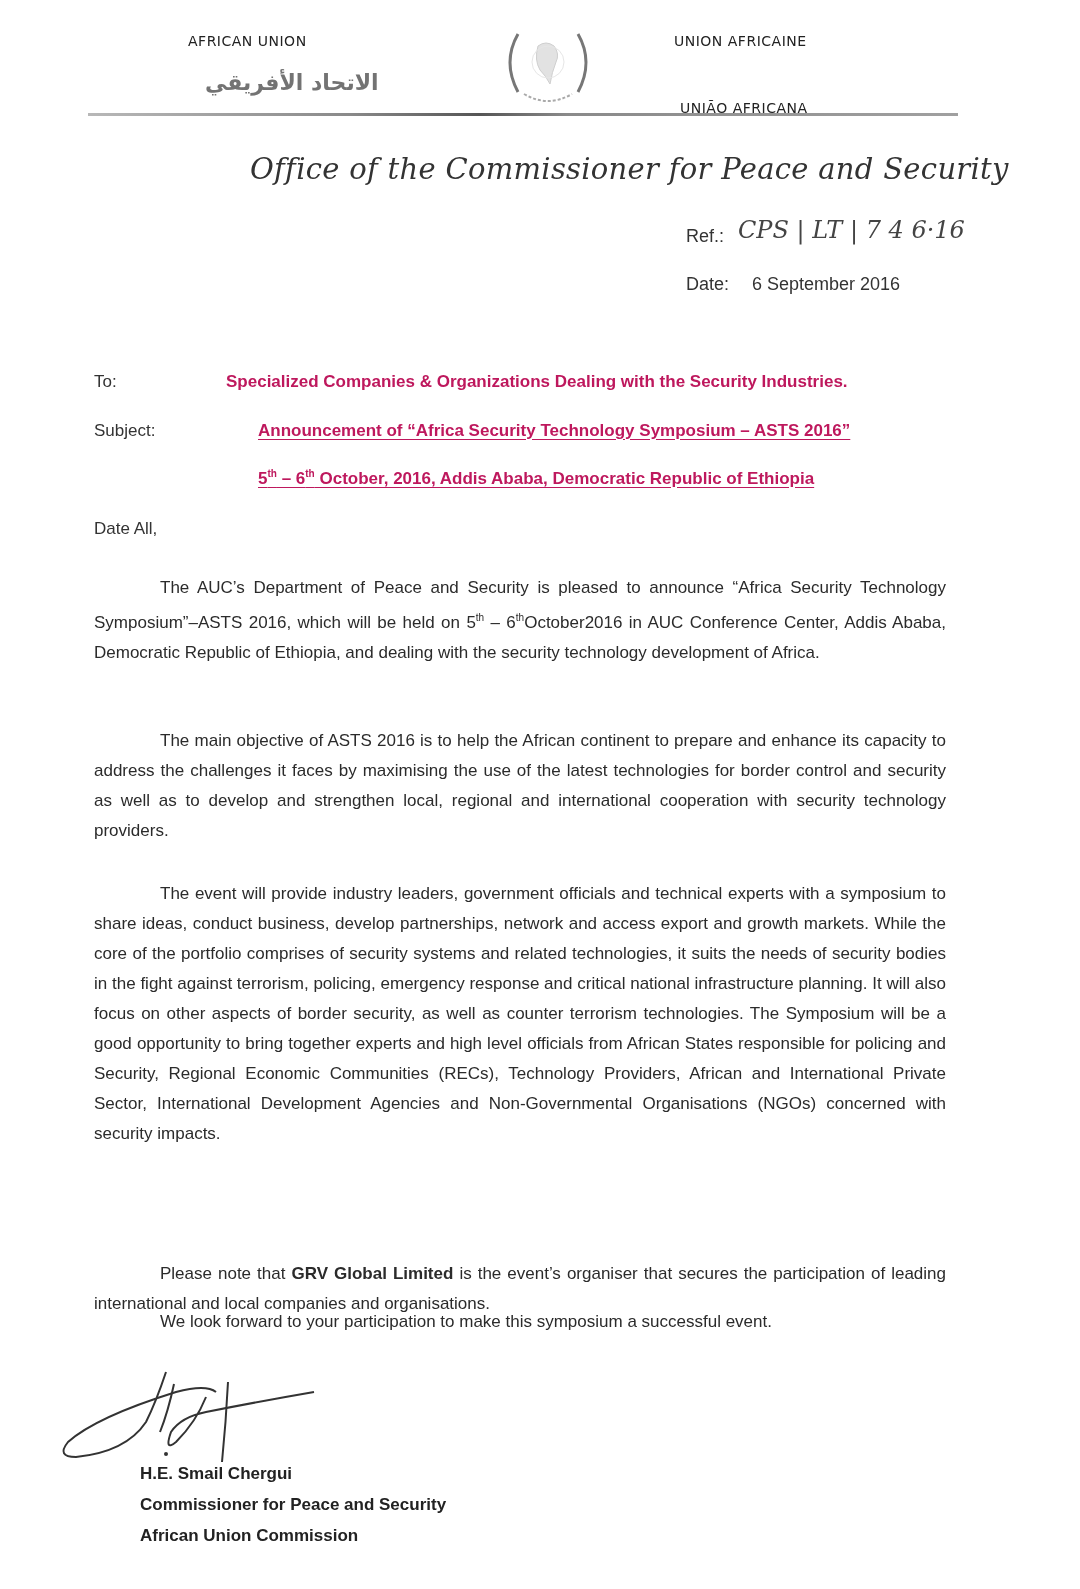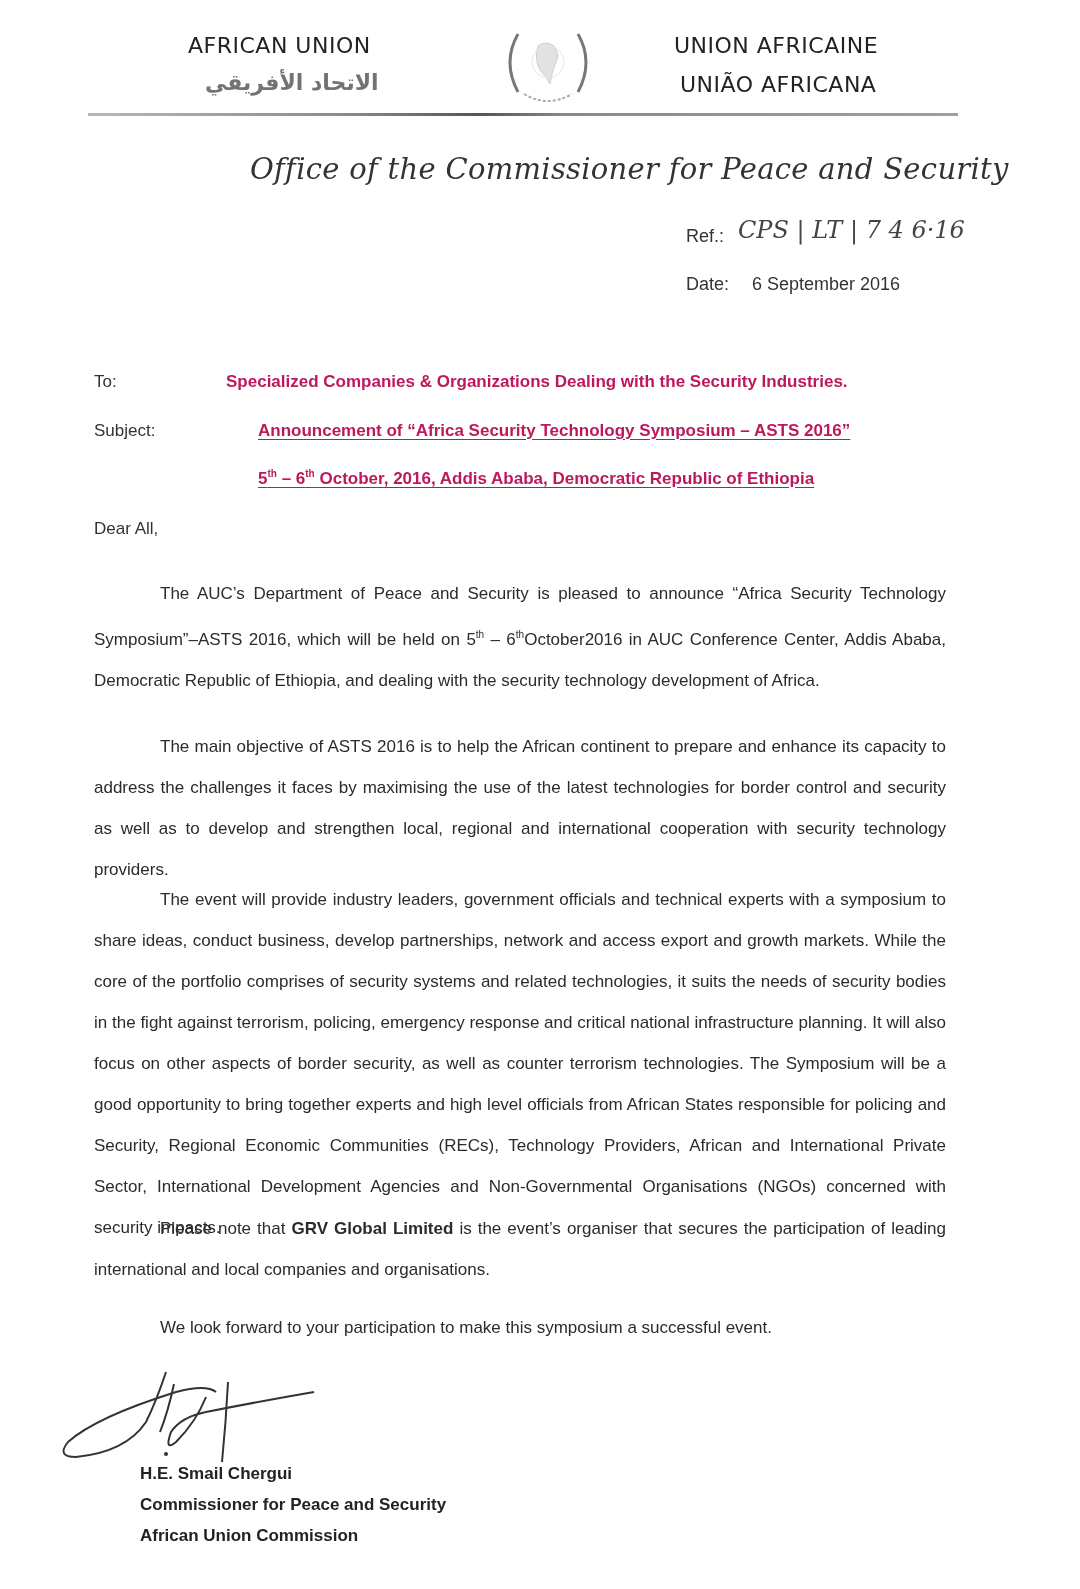--- a/index.html
+++ b/index.html
@@ -2,39 +2,39 @@
 <html><head>
   <meta charset="utf-8">
   <style>
     html, body { margin: 0; padding: 0; background: #ffffff; }
     body {
       width: 1080px; height: 1589px; position: relative; overflow: hidden;
       font-family: "Liberation Sans", sans-serif; color: #2a2a2a;
     }
     .abs { position: absolute; }
     .hdr-text {
-      font-family: "DejaVu Sans", sans-serif; font-size: 22px; letter-spacing: 0.5px;
+      font-family: "DejaVu Sans", sans-serif; font-size: 14px; letter-spacing: 0.5px;
       color: #222; font-weight: normal;
     }
     .arabic { font-family: "DejaVu Sans", sans-serif; font-size: 22px; font-weight: bold; color: #737373; direction: rtl; }
     .hr-line {
       left: 88px; top: 113px; width: 870px; height: 3px;
       background: linear-gradient(to right, #b8b8b8 0%, #8a8a8a 30%, #555 45%, #8a8a8a 55%, #a0a0a0 100%);
     }
     .office-title {
       left: 250px; top: 152px; font-family: "DejaVu Serif", serif; font-style: italic;
       font-size: 29px; color: #333; letter-spacing: 0.3px;
     }
     .meta { font-size: 18px; color: #333; }
     .handwritten { font-family: "DejaVu Serif", serif; font-style: italic; font-size: 24px; color: #444; }
     .label { font-size: 17px; color: #333; }
     .bold-line { font-size: 17px; font-weight: bold; color: #be185d; }
     .underline { text-decoration: underline; text-underline-offset: 3px; margin-left: 32px; }
     .para {
-      left: 94px; width: 852px; font-size: 17px; line-height: 41px; text-align: justify;
+      left: 94px; width: 852px; font-size: 17px; line-height: 30px; text-align: justify;
       color: #2b2b2b;
     }
     .para .indent { display: inline-block; width: 66px; }
     .sig-line { left: 94px; font-size: 17px; font-weight: bold; color: #222; margin-left: 46px; }
     sup { font-size: 10px; }
   </style>
 </head>
 <body>
 
 <div class="abs hdr-text" style="left:188px; top:33px;">AFRICAN UNION</div>
@@ -44,48 +44,48 @@
   <svg width="104" height="86" viewBox="0 0 104 86">
     <path d="M22 12 Q6 40 22 70" fill="none" stroke="#777" stroke-width="3"></path>
     <path d="M82 12 Q98 40 82 70" fill="none" stroke="#777" stroke-width="3"></path>
     <path d="M28 72 Q52 86 76 72" fill="none" stroke="#aaa" stroke-width="2" stroke-dasharray="3 2"></path>
     <path d="M42 24 q8 -6 16 0 q6 8 2 16 q-4 10 -6 22 q-4 -8 -10 -14 q-6 -10 -2 -24z" fill="#e2e2e2" stroke="#cfcfcf" stroke-width="1"></path>
     <circle cx="52" cy="40" r="16" fill="none" stroke="#e6e6e6" stroke-width="1"></circle>
   </svg>
 </div>
 
 <div class="abs hdr-text" style="left:674px; top:33px;">UNION AFRICAINE</div>
-<div class="abs hdr-text" style="left:680px; top:72px;">UNIÃO AFRICANA</div>
+<div class="abs hdr-text" style="left:680px; top:100px;">UNIÃO AFRICANA</div>
 
 <div class="abs hr-line"></div>
 
 <div class="abs office-title">Office of the Commissioner for Peace and Security</div>
 
 <div class="abs meta" style="left:686px; top:226px;">Ref.:</div>
 <div class="abs handwritten" style="left:738px; top:216px;text-align:right;">CPS | LT | 7 4 6·16</div>
 
 <div class="abs meta" style="left:686px; top:274px;">Date:</div>
 <div class="abs meta" style="left:752px; top:274px;">6 September 2016</div>
 
 <div class="abs label" style="left:94px; top:372px;">To:</div>
 <div class="abs bold-line" style="left:226px; top:372px;">Specialized Companies &amp; Organizations Dealing with the Security Industries.</div>
 
 <div class="abs label" style="left:94px; top:421px;">Subject:</div>
 <div class="abs bold-line underline" style="left:226px; top:421px;">Announcement of “Africa Security Technology Symposium – ASTS 2016”</div>
 <div class="abs bold-line underline" style="left:226px; top:468px;"><span>5</span><sup>th</sup><span> – 6</span><sup>th</sup><span> October, 2016, Addis Ababa, Democratic Republic of Ethiopia</span></div>
 
-<div class="abs label" style="left:94px; top:519px;">Dear All,</div>
+<div class="abs label" style="left:94px; top:519px;">Date All,</div>
 
 <div class="abs para" style="top:573px;"><span class="indent"></span><span>The AUC’s Department of Peace and Security is pleased to announce “Africa Security Technology Symposium”–ASTS 2016, which will be held on 5</span><sup>th</sup><span> – 6</span><sup>th</sup><span>October2016 in AUC Conference Center, Addis Ababa, Democratic Republic of Ethiopia, and dealing with the security technology development of Africa.</span></div>
 
 <div class="abs para" style="top:726px;"><span class="indent"></span><span>The main objective of ASTS 2016 is to help the African continent to prepare and enhance its capacity to address the challenges it faces by maximising the use of the latest technologies for border control and security as well as to develop and strengthen local, regional and international cooperation with security technology providers.</span></div>
 
 <div class="abs para" style="top:879px;"><span class="indent"></span><span>The event will provide industry leaders, government officials and technical experts with a symposium to share ideas, conduct business, develop partnerships, network and access export and growth markets. While the core of the portfolio comprises of security systems and related technologies, it suits the needs of security bodies in the fight against terrorism, policing, emergency response and critical national infrastructure planning. It will also focus on other aspects of border security, as well as counter terrorism technologies. The Symposium will be a good opportunity to bring together experts and high level officials from African States responsible for policing and Security, Regional Economic Communities (RECs), Technology Providers, African and International Private Sector, International Development Agencies and Non-Governmental Organisations (NGOs) concerned with security impacts.</span></div>
 
-<div class="abs para" style="top:1208px;"><span class="indent"></span><span>Please note that </span><b>GRV Global Limited</b><span> is the event’s organiser that secures the participation of leading international and local companies and organisations.</span></div>
+<div class="abs para" style="top:1259px;"><span class="indent"></span><span>Please note that </span><b>GRV Global Limited</b><span> is the event’s organiser that secures the participation of leading international and local companies and organisations.</span></div>
 
 <div class="abs para" style="top:1307px;"><span class="indent"></span><span>We look forward to your participation to make this symposium a successful event.</span></div>
 
 <div class="abs" style="left:56px; top:1362px; width:270px; height:110px;">
   <svg width="270" height="110" viewBox="0 0 270 110">
     <path d="M110 10 Q100 40 90 60 Q70 90 20 95 Q0 95 12 80 Q40 55 120 30 Q150 22 160 30" fill="none" stroke="#333" stroke-width="2"></path>
     <path d="M118 22 Q112 50 104 70" fill="none" stroke="#333" stroke-width="2"></path>
     <path d="M150 35 Q140 60 120 80 Q108 90 115 70 Q125 55 150 50 Q200 40 258 30" fill="none" stroke="#333" stroke-width="2"></path>
     <path d="M172 20 Q170 60 166 100" fill="none" stroke="#333" stroke-width="2"></path>
     <circle cx="110" cy="92" r="2" fill="#333"></circle>

